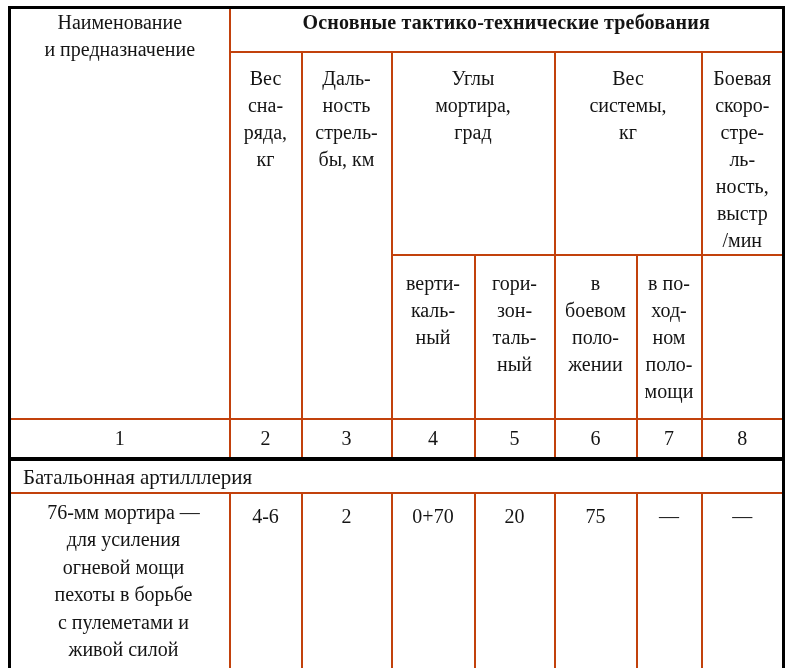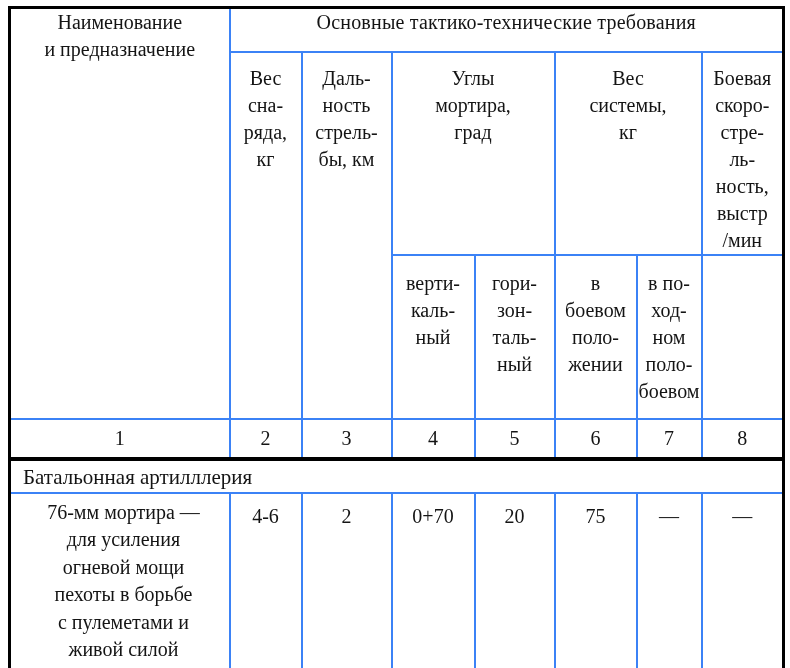--- a/index.html
+++ b/index.html
@@ -18,36 +18,37 @@
     height: 668px;
   }
   table.ttx {
     border-collapse: collapse;
     table-layout: fixed;
     width: 774px;
     margin: 6px 0 0 8px;
     border: 3px solid #000;
   }
   table.ttx td {
-    border: 2px solid #3b82f6;
+    border: 2px solid #c2410c;
     vertical-align: top;
     text-align: center;
     white-space: pre-line;
     font-size: 20px;
     line-height: 27px;
     padding: 0;
     box-sizing: border-box;
   }
   
   tr.rowA { height: 44px; }
   td.main-header {
     white-space: normal;
     font-size: 21px;
     line-height: 42px;
     letter-spacing: 0.2px;
+    font-weight: bold;
   }
   td.name-header {
     padding-top: 10px;
     line-height: 26px;
     font-size: 20px;
   }
   
   tr.rowB { height: 186px; }
   tr.rowB td { padding-top: 12px; }
   td.rate-header { padding-top: 12px; line-height: 26.5px; font-family: Liberation Serif, serif; }
@@ -146,21 +147,21 @@
 таль-
 ный</td>
       <td>в
 боевом
 поло-
 жении</td>
       <td>в по-
 ход-
 ном
 поло-
-боевом</td>
+мощи</td>
       <td></td>
     </tr>
 
     <tr class="rowD">
       <td>1</td>
       <td>2</td>
       <td>3</td>
       <td>4</td>
       <td>5</td>
       <td>6</td>

